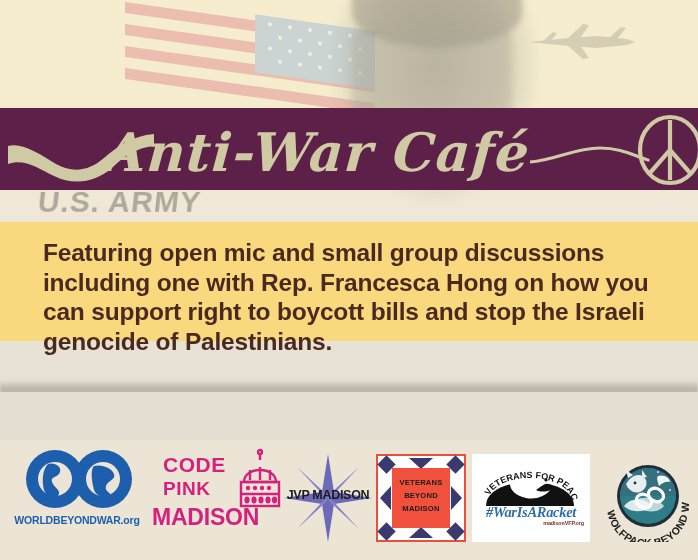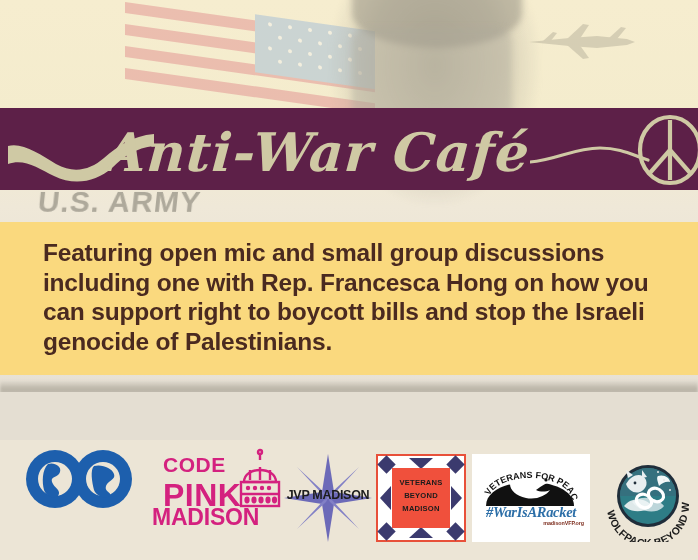--- a/index.html
+++ b/index.html
@@ -33,41 +33,41 @@
   .banner{position:absolute;left:0;top:108px;width:698px;height:82px;background:#5d2048;overflow:hidden;}
   .banner .swoosh{position:absolute;left:4px;top:16px;width:230px;height:60px;}
   .banner .title{position:absolute;left:105px;top:6px;width:480px;height:76px;
         font-family:"DejaVu Serif",serif;font-style:italic;font-weight:700;font-size:53px;
         color:#cfc9a4;letter-spacing:1px;white-space:nowrap;line-height:76px;
         transform:skewX(-4deg);}
   .banner .peacewrap{position:absolute;right:-14px;top:6px;width:78px;height:72px;}
   .banner .tail{position:absolute;right:48px;top:38px;width:120px;height:22px;}
 
   
-  .callout{position:absolute;left:0;top:222px;width:698px;height:153px;background:#fad97e;}
+  .callout{position:absolute;left:0;top:222px;width:698px;height:119px;background:#fad97e;}
   .callout p{margin:0;position:absolute;left:43px;top:16px;width:625px;
        font-family:"Liberation Sans",sans-serif;font-weight:700;font-size:24.5px;line-height:29.5px;
        color:#4a2a20;letter-spacing:-.2px;}
 
   
   .logos{position:absolute;left:0;top:440px;width:698px;height:120px;background:#ece5d6;}
   .logo{position:absolute;top:0;height:120px;}
 
   
   .wbw{left:8px;width:138px;}
   .wbw .glyph{position:absolute;left:16px;top:8px;width:110px;height:62px;}
   .wbw .cap{position:absolute;left:0;top:74px;width:138px;text-align:center;
         font:700 10.5px "Liberation Sans",sans-serif;color:#1d5fad;letter-spacing:-.2px;}
 
   
   .cp{left:150px;width:122px;}
   .cp .words{position:absolute;left:13px;top:14px;width:92px;color:#d4217f;
         font-family:"Liberation Sans",sans-serif;font-weight:700;text-align:left;line-height:1;}
   .cp .w1{font-size:21px;letter-spacing:.5px;}
-  .cp .w2{font-size:32px;letter-spacing:.5px;margin-top:4px;}
+  .cp .w2{font-size:19px;letter-spacing:.5px;margin-top:4px;}
   .cp .w3{font-size:23px;letter-spacing:-.2px;margin-top:4px;position:absolute;left:2px;top:62px;width:118px;}
   .cp .dome{position:absolute;left:86px;top:8px;width:48px;height:62px;}
 
   
   .jvp{left:278px;width:100px;}
   .jvp .star{position:absolute;left:4px;top:12px;width:92px;height:92px;}
   .jvp .cap{position:absolute;left:0;top:48px;width:100px;text-align:center;
         font:700 12.5px "Liberation Sans",sans-serif;color:#1c1c1c;letter-spacing:-.3px;}
 
   
@@ -183,20 +183,21 @@
       <svg class="glyph" viewBox="0 0 110 62">
         <circle cx="31" cy="31" r="29" fill="#1d5fad"></circle>
         <circle cx="79" cy="31" r="29" fill="#1d5fad"></circle>
         <circle cx="31" cy="31" r="17" fill="#ece5d6"></circle>
         <circle cx="79" cy="31" r="17" fill="#ece5d6"></circle>
         <path d="M24 16 C30 14 38 18 36 24 C34 30 26 28 28 34 C30 40 38 42 34 48 C30 52 22 48 20 42
                  C18 34 18 22 24 16 Z" fill="#1d5fad"></path>
         <path d="M70 18 C78 16 88 20 90 26 C92 32 84 32 82 38 C80 44 88 44 86 48 C82 52 72 48 70 42
                  C68 34 66 22 70 18 Z" fill="#1d5fad"></path>
       </svg>
+      <div class="cap">WORLDBEYONDWAR.org</div>
     </div>
 
     <div class="logo cp">
       <div class="words">
         <div class="w1">CODE</div>
         <div class="w2">PINK</div>
       </div>
       <div class="w3 words">MADISON</div>
       <svg class="dome" viewBox="0 0 48 62">
         <g stroke="#d4217f" stroke-width="2.4" fill="none">

